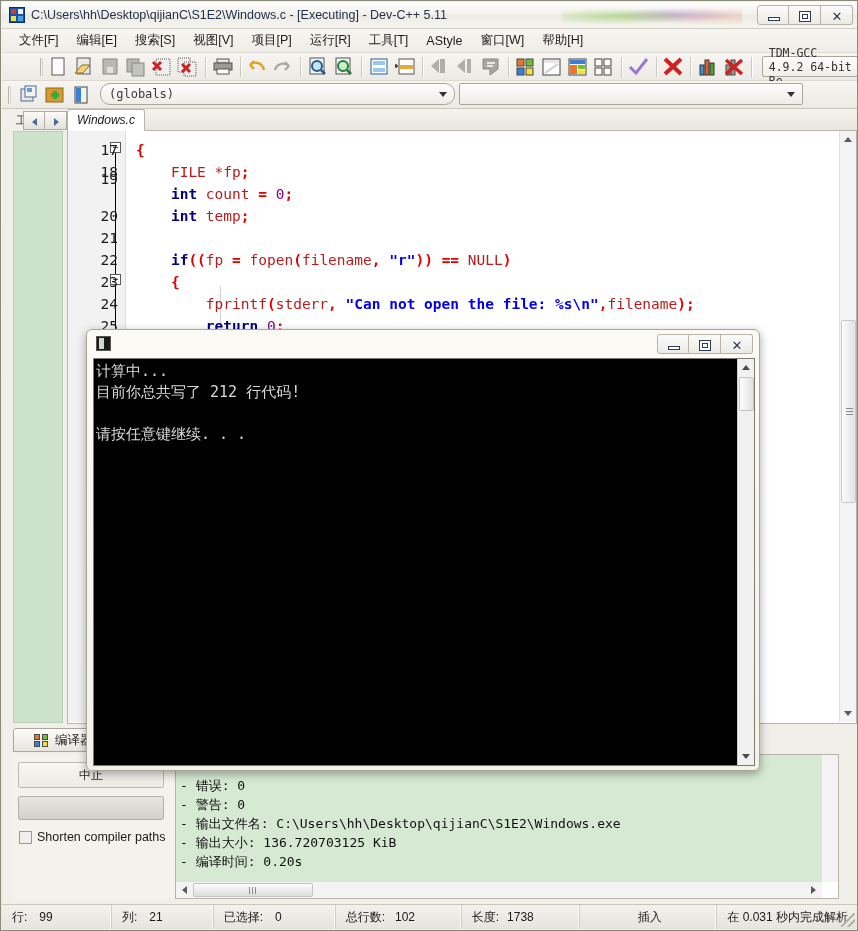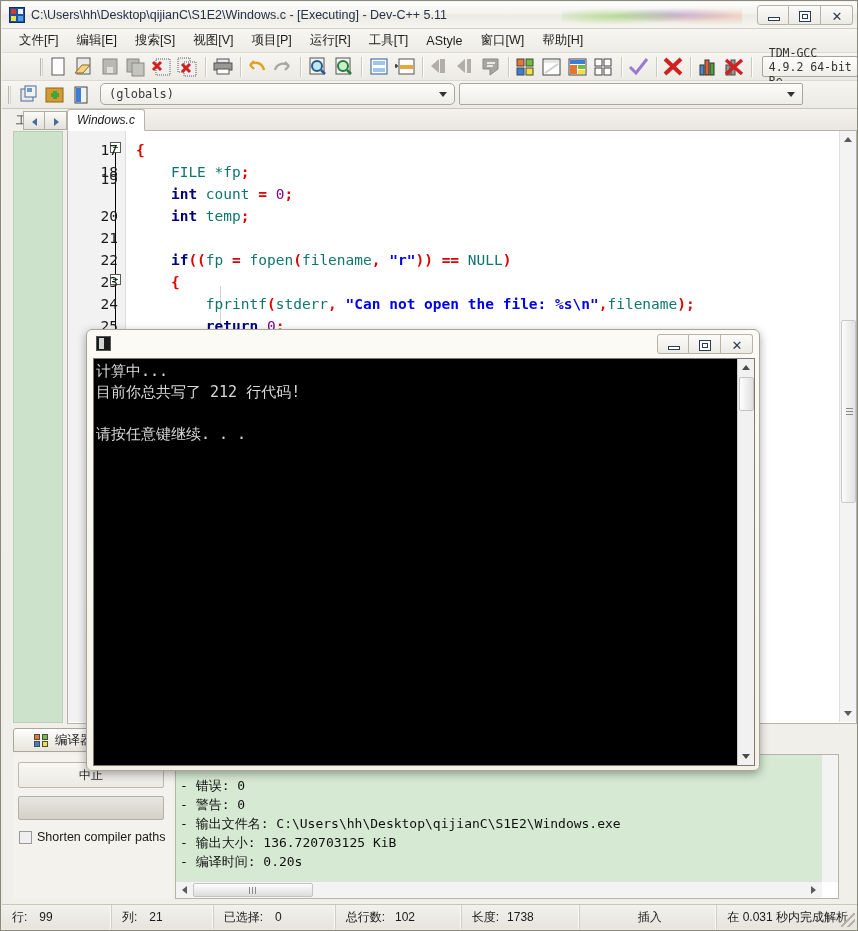--- a/index.html
+++ b/index.html
@@ -95,21 +95,21 @@
   }
   .toolbar2{
     position:absolute;left:1px;top:80px;width:856px;height:28px;
     background:linear-gradient(to bottom,#f6f5f1,#eceae4);
     border-bottom:1px solid #c9c6bc;box-sizing:border-box;
     display:flex;align-items:center;
   }
   .combo-globals{
     position:absolute;left:99px;top:82px;width:355px;height:22px;
     background:linear-gradient(to bottom,#fdfdfc,#efedE7);
-    border:1px solid #a9a69c;border-radius:5px;box-sizing:border-box;
+    border:1px solid #a9a69c;border-radius:10px;box-sizing:border-box;
     font-family:"DejaVu Sans Mono",monospace;font-size:12px;color:#3a3a3a;
     padding:3px 0 0 8px;
   }
   .combo-globals .arr{position:absolute;right:7px;top:8px;width:0;height:0;
     border-left:4px solid transparent;border-right:4px solid transparent;border-top:5px solid #333;}
   .combo-empty{
     position:absolute;left:458px;top:82px;width:344px;height:22px;
     background:linear-gradient(to bottom,#fdfdfc,#efedE7);
     border:1px solid #a9a69c;border-radius:2px;box-sizing:border-box;
   }
@@ -173,21 +173,21 @@
   }
   .ln{
     position:absolute;left:0;width:50px;text-align:right;
     font-family:"DejaVu Sans Mono",monospace;font-size:14.5px;color:#1a1a1a;
   }
   .cl{position:absolute;left:10px;white-space:pre;}
   .k{color:#000080;font-weight:bold;}
   .s{color:#0000ee;font-weight:bold;}
   .p{color:#e00000;font-weight:bold;}
   .n{color:#880088;}
-  .t{color:#0f766e;}
+  .t{color:#b91c1c;}
   .indent-guide{position:absolute;width:1px;background:#d2d2d2;}
   
   .vsb{
     position:absolute;right:0;top:0;width:17px;height:591px;
     background:#f3f3f3;border-left:1px solid #e0e0e0;box-sizing:border-box;
   }
   .vsb .arrow{
     position:absolute;left:0;width:16px;height:17px;background:#f3f3f3;
   }
   .vsb .arrow.up{top:0;}

